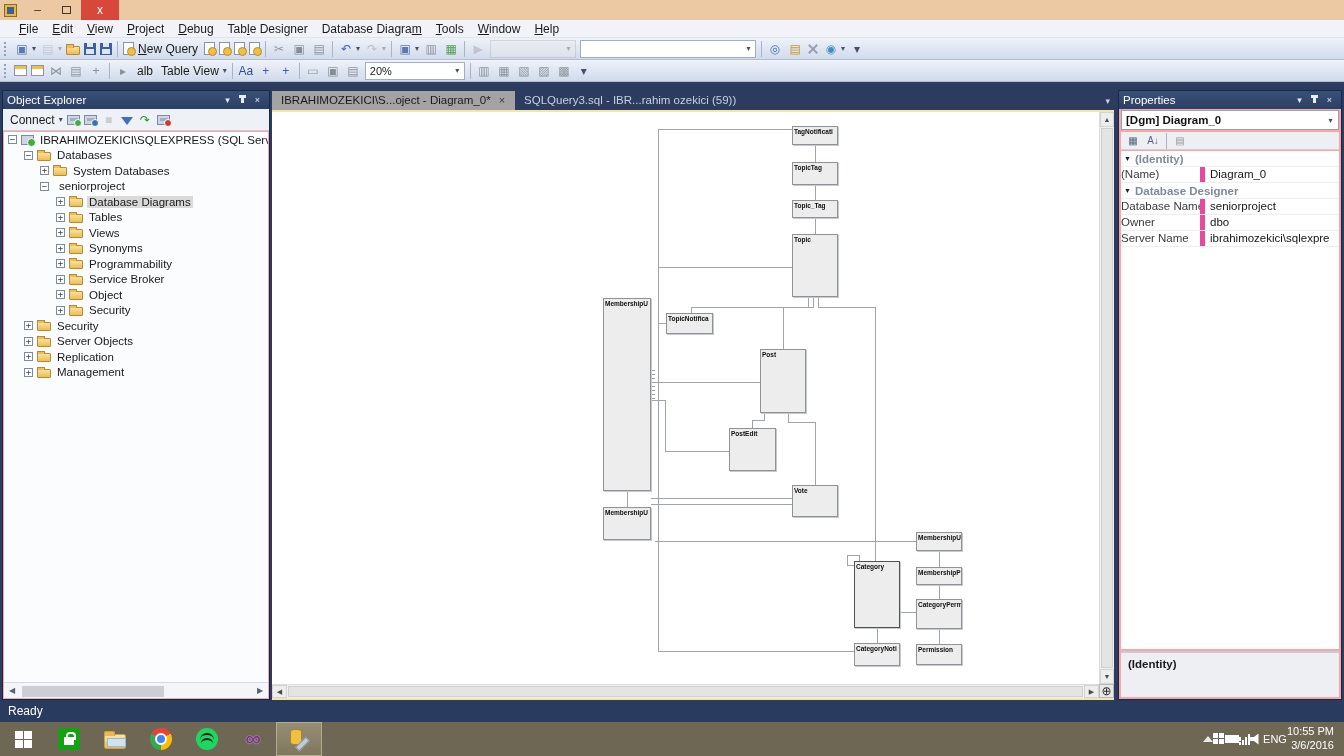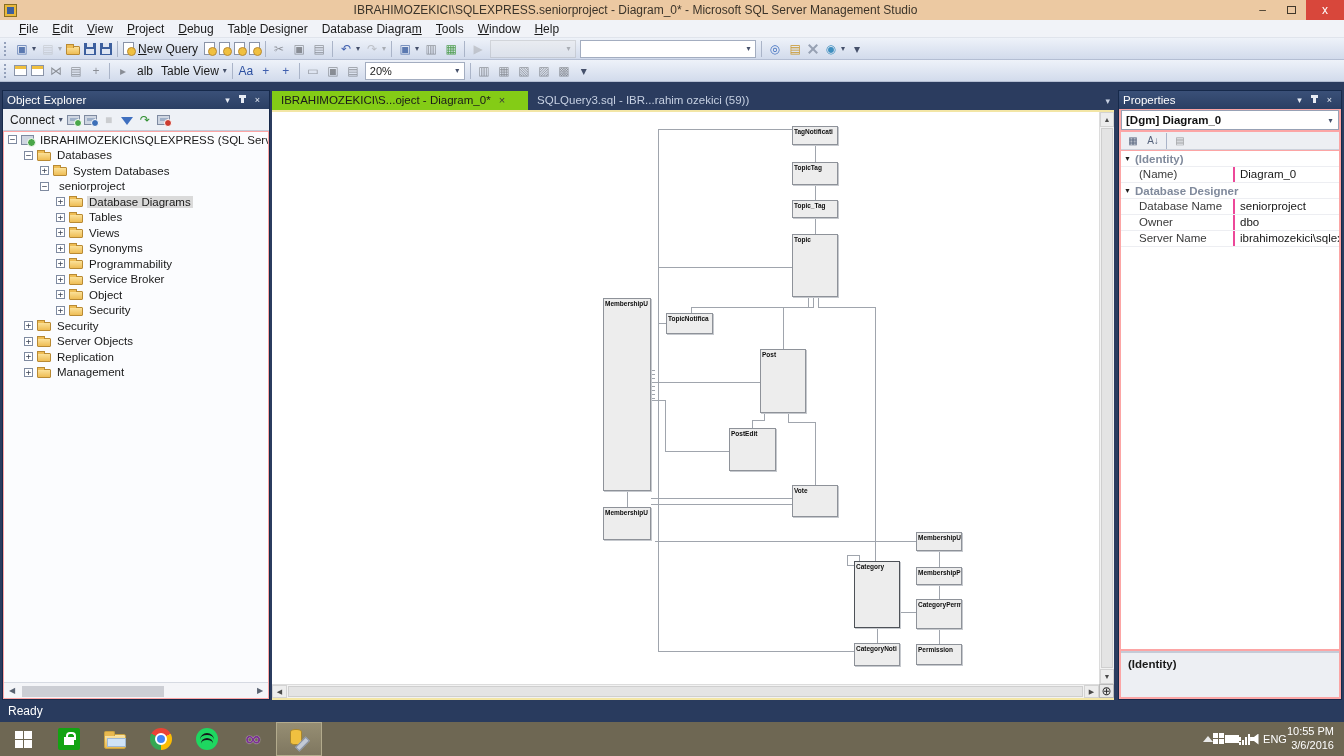--- a/index.html
+++ b/index.html
@@ -76,21 +76,21 @@
   .ti-server{width:13px;height:10px;background:#cfd6e2;border:1px solid #7e8aa0;position:relative}
   .ti-server::before{content:"";position:absolute;right:-3px;bottom:-3px;width:7px;height:7px;border-radius:50%;background:#49a649;border:1px solid #fff}
   .oe-hscroll{position:absolute;left:1px;right:1px;bottom:1px;height:16px;background:#f4f5f8;border-top:1px solid #d6dae2;display:flex;align-items:center}
   .oe-arrow{width:16px;text-align:center;color:#5a6372;font-size:8px;flex:none}
   .oe-thumb{position:absolute;left:18px;top:3px;width:142px;height:11px;background:#ccced4}
 
   
   #well{position:absolute;left:272px;top:90px;width:842px;bottom:56px}
   .tabstrip{height:20px;display:flex;align-items:flex-end;color:#c6d0e2;font-size:11.5px;position:relative}
   .tab{height:19px;line-height:19px;padding:0 9px;white-space:nowrap;display:flex;align-items:center}
-  .tab.active{background:#84cc16;color:#1a1a1a;padding-right:23px}
+  .tab.active{background:#a3a3a3;color:#1a1a1a;padding-right:10px}
   .tab-close{margin-left:8px;color:#3a3a3a;font-size:11px;line-height:11px}
   .tab-dd{position:absolute;right:4px;bottom:4px;color:#c6d0e2;font-size:9px}
   .canvas{position:absolute;top:20px;left:0;right:0;bottom:0;background:#fff;border-top:2px solid #f3e6a6;border-bottom:2px solid #f3e6a6}
   .diagram{position:absolute;top:0;left:0;right:15px;bottom:14px;overflow:hidden;background:#fff}
   .diagram svg{position:absolute;left:0;top:0}
   .entity{position:absolute;background:#ededed;border:1px solid #8e9299;box-shadow:1px 1px 0 #c6c9ce}
   .entity .hd{display:block;font-size:6.5px;font-weight:bold;color:#0d0d0d;line-height:8px;padding:1px 0 0 1px;white-space:nowrap;overflow:hidden}
   .entity.emph{border:1.5px solid #4e5258}
   .vscroll{position:absolute;top:0;right:0;bottom:14px;width:15px;background:#f2f2f2;border-left:1px solid #dcdcdc}
   .sc-arrow{position:absolute;left:0;right:0;height:15px;background:#ededed;border:1px solid #d3d3d3;color:#4a4a4a;font-size:7px;display:flex;align-items:center;justify-content:center}
@@ -102,21 +102,21 @@
 
   
   #props .props-combo{position:absolute;top:19px;left:2px;right:2px;height:20px;background:#fff;border:1px solid #97a1b5;font-size:11.5px;font-weight:bold;color:#111;display:flex;align-items:center;padding-left:4px}
   #props .props-combo .arr{margin-left:auto;width:15px;text-align:center;font-size:8px;color:#45506a;font-weight:normal}
   #props .props-tb{position:absolute;top:41px;left:2px;right:2px;height:18px;background:#edeff3;border-bottom:1px solid #ccd1db;display:flex;align-items:center;padding-left:2px}
   #props .props-tb .tb-glyph{font-size:10px}
   .props-grid{position:absolute;top:60px;left:2px;right:2px;bottom:50px;background:#fff;font-size:11.5px;overflow:hidden}
   .pg-cat{height:16px;display:flex;align-items:center;gap:4px;padding-left:3px;font-weight:bold;color:#808a9c;border-bottom:1px solid #edeef2;white-space:nowrap}
   .pg-cat .tri{font-size:7px;color:#1e1e1e}
   .pg-row{height:16px;display:flex;border-bottom:1px solid #edeef2}
-  .pg-label{width:114px;padding-left:18px;color:#3a3a3a;border-right:2px solid #ec4899;line-height:15px;white-space:nowrap;flex:none;overflow:hidden}
+  .pg-label{width:84px;color:#3a3a3a;border-right:5px solid #ec4899;line-height:15px;white-space:nowrap;flex:none;overflow:hidden}
   .pg-value{flex:1;padding-left:5px;color:#161616;line-height:15px;white-space:nowrap;overflow:hidden}
   .props-desc{position:absolute;left:2px;right:2px;bottom:2px;height:46px;background:#edeff3;border-top:2px solid #c5cbd7;padding:5px 7px;font-size:11.5px;color:#1a1a1a}
   .props-desc b{font-size:11.5px}
 
   
   .statusbar{position:absolute;left:0;right:0;bottom:34px;height:22px;background:#293b5e;color:#fff;font-size:12px;line-height:22px;padding-left:8px}
 
   
   .taskbar{position:absolute;left:0;right:0;bottom:0;height:34px;background:#6e6753;display:flex;align-items:stretch}
   .tba{width:46px;display:flex;align-items:center;justify-content:center;flex:none}
@@ -147,21 +147,20 @@
   .i-speaker{width:13px;height:11px;background:#fff;clip-path:polygon(0 32%,30% 32%,65% 0,65% 100%,30% 68%,0 68%)}
   .clock{text-align:right;line-height:1.25}
 
   .shape-icon{display:inline-block}
 </style>
 </head>
 <body>
 
 <div class="titlebar">
   <span class="app-icon"></span>
-  <span class="title-text">IBRAHIMOZEKICI\SQLEXPRESS.seniorproject - Diagram_0* - Microsoft SQL Server Management Studio</span>
   <span class="win-btns">
     <span class="win-btn">–</span>
     <span class="win-btn">
         <span class="restore-glyph"></span>
       </span>
     <span class="win-btn win-close">x</span>
   </span>
 </div>
 
 <div class="menubar" id="menubar">

